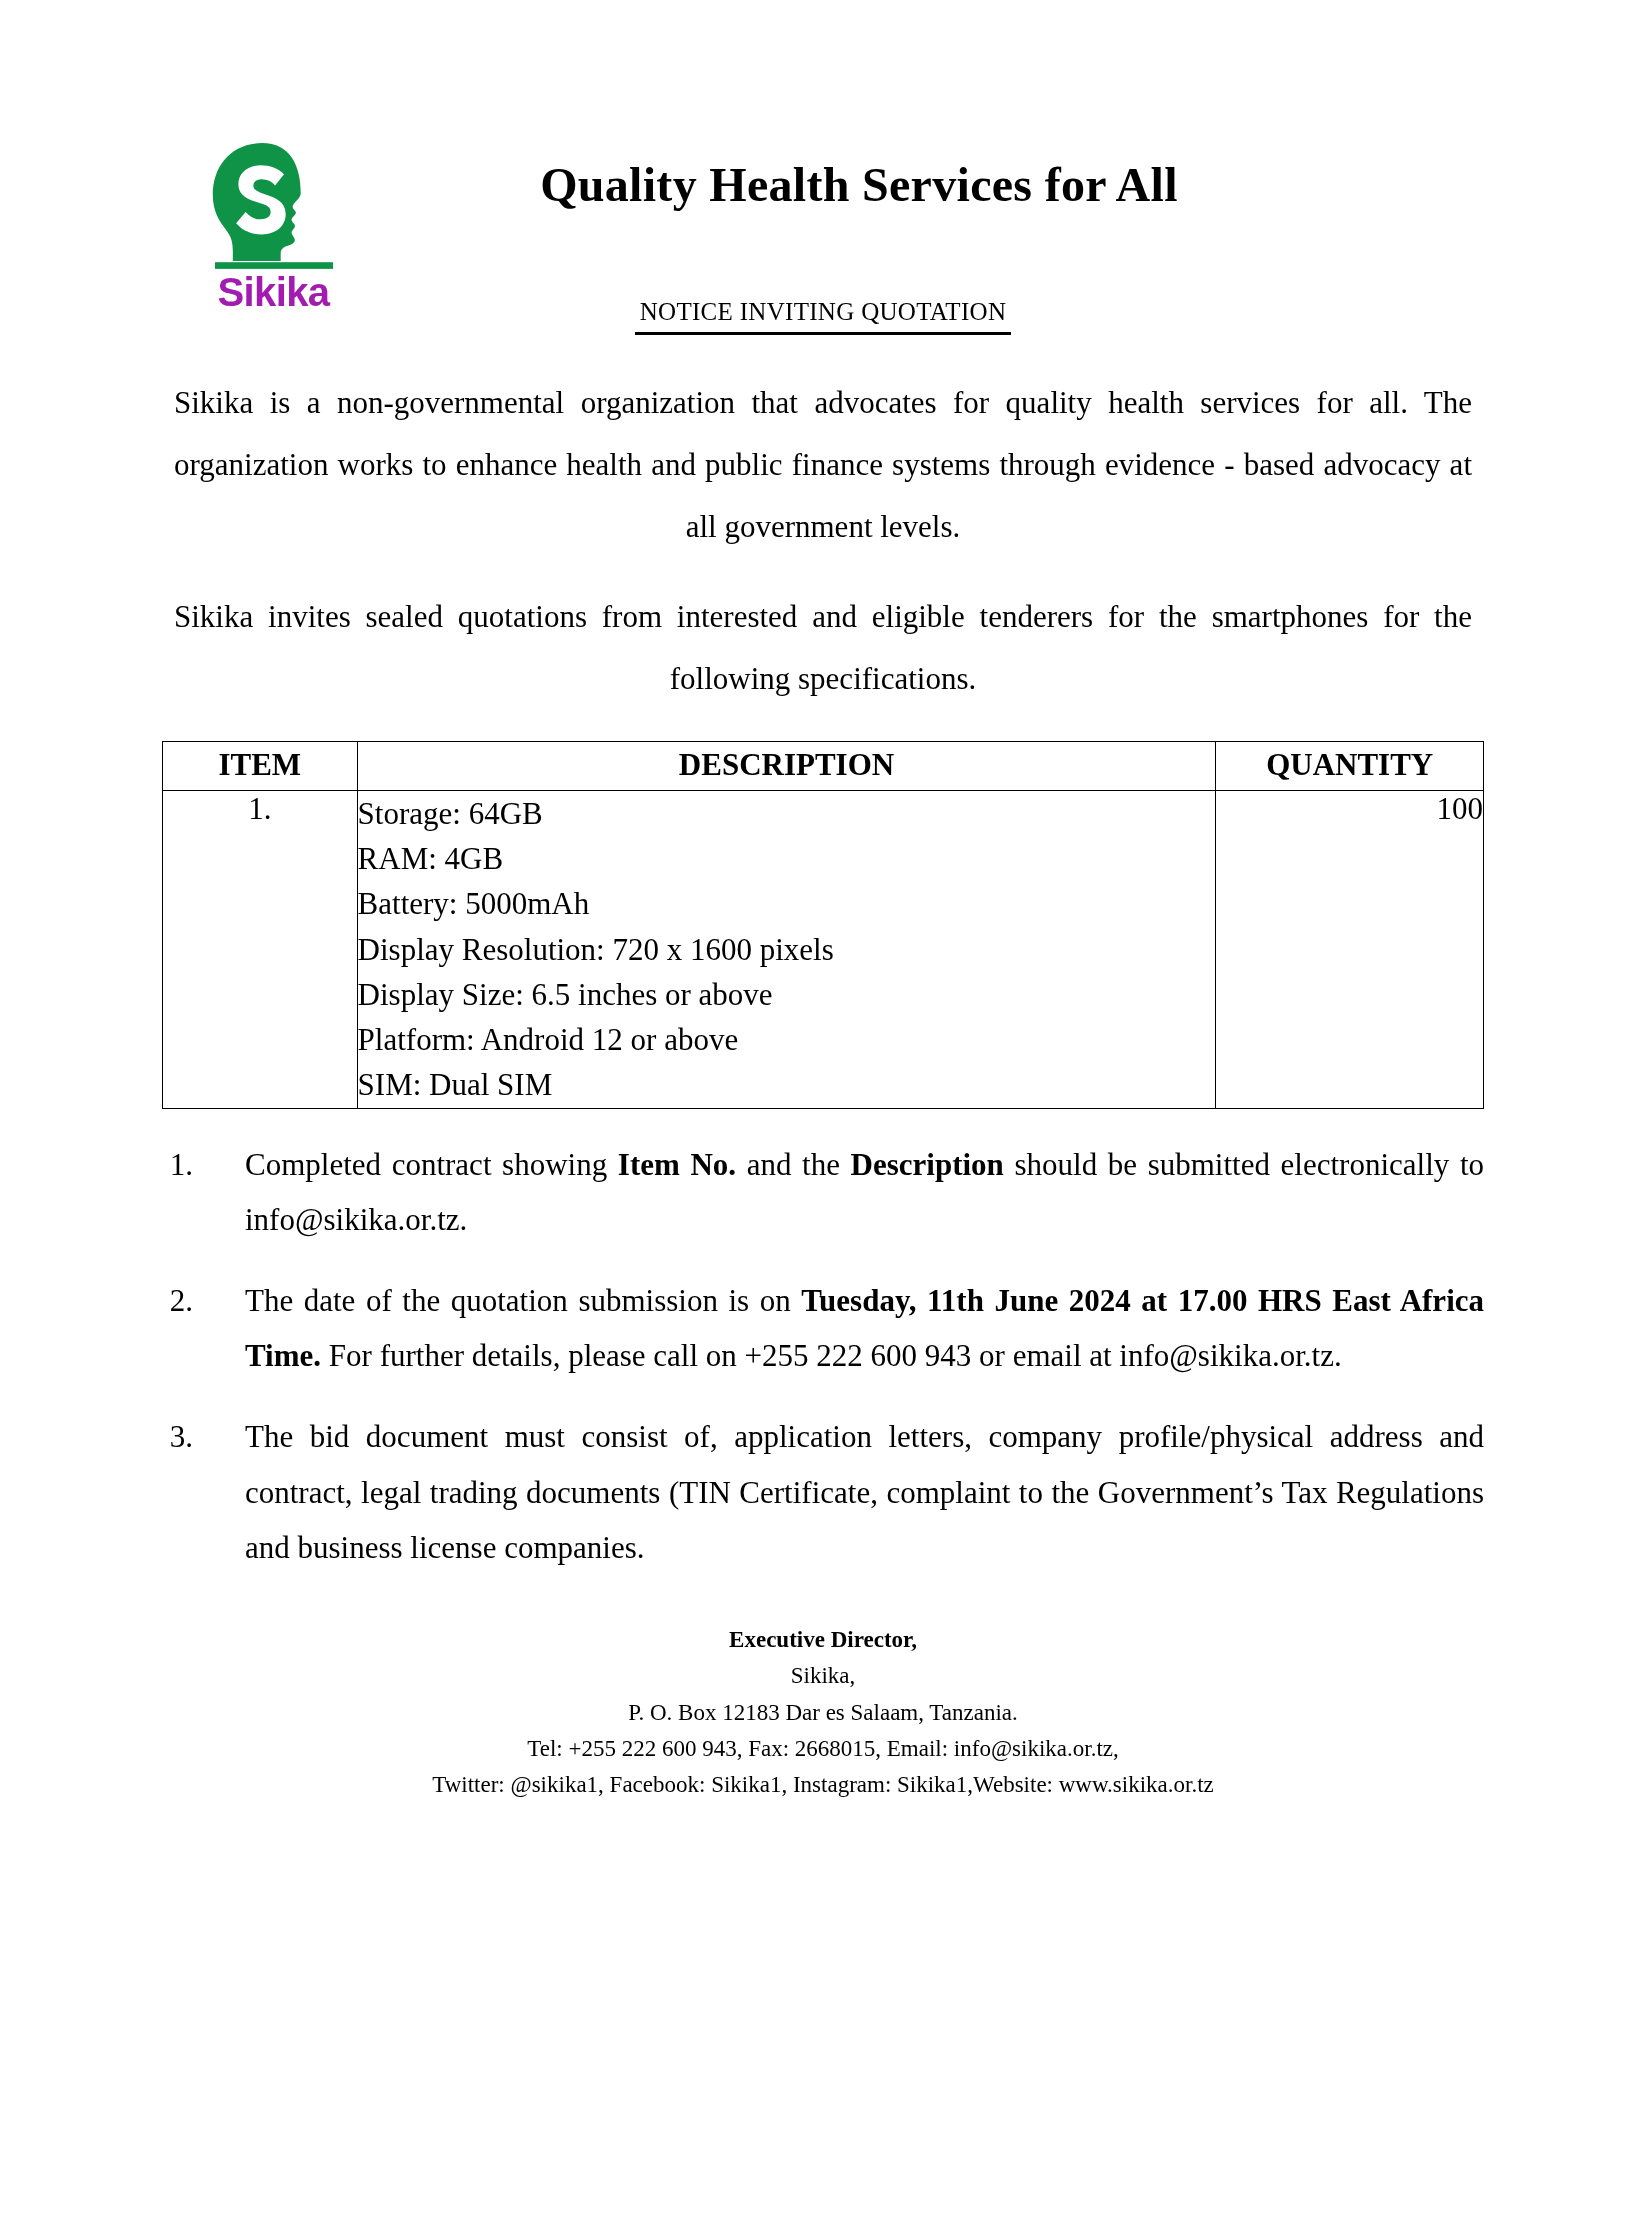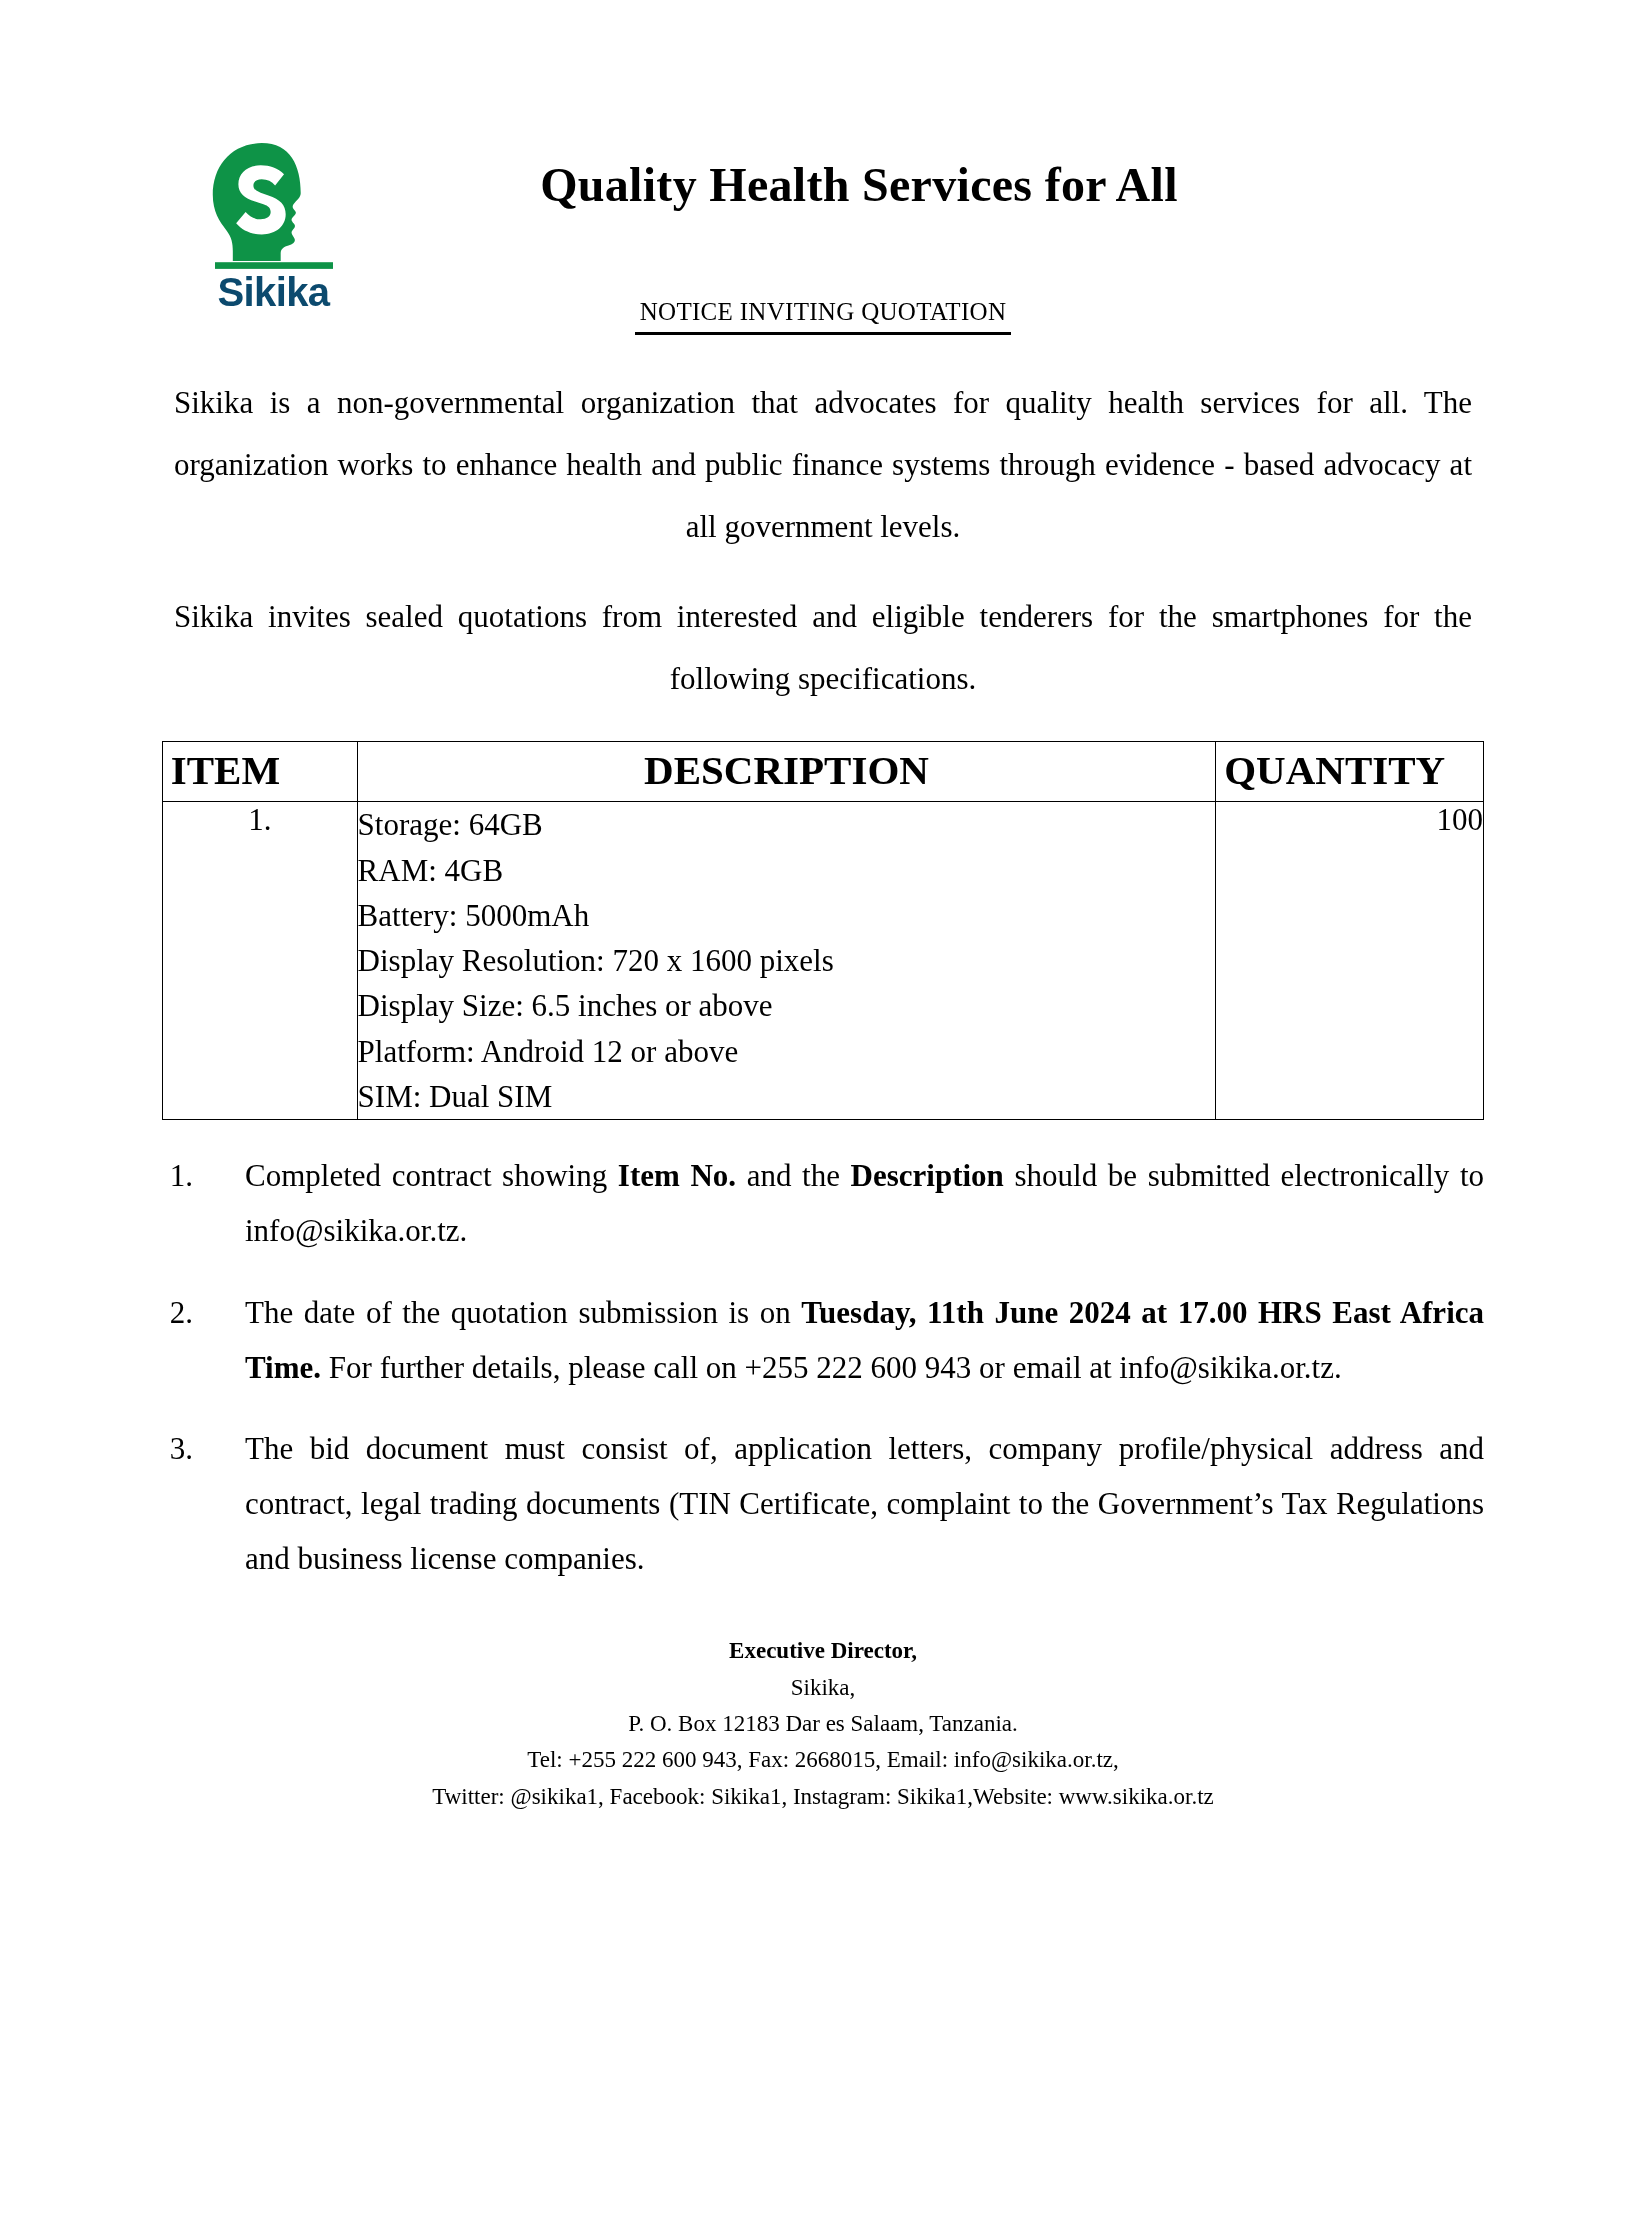--- a/index.html
+++ b/index.html
@@ -41,21 +41,21 @@
     position: relative;
     width: 134px;
     height: 128px;
     margin: 0 auto;
   }
   .logo-head svg { display: block; width: 134px; height: 128px; }
   .logo-word {
     font-family: "Liberation Sans", "DejaVu Sans", sans-serif;
     font-weight: bold;
     font-size: 40px;
-    color: #0c4a6e;
+    color: #a21caf;
     letter-spacing: -0.6px;
     line-height: 1;
     margin-top: 2.2px;
   }
   .doc-title {
     text-align: center;
     font-weight: bold;
     font-size: 48px;
     line-height: 1.1;
     letter-spacing: 0.3px;
@@ -99,23 +99,24 @@
     font-size: 31px;
     table-layout: fixed;
   }
   table.spec th, table.spec td {
     border: 1.7px solid #000;
     padding: 0;
     vertical-align: top;
   }
   table.spec thead th {
     font-weight: bold;
-    font-size: 41px;
+    font-size: 31px;
     padding: 4.5px 7.8px 7.8px 7.8px;
     line-height: 1.15;
+    text-align: center;
   }
   th.col-item   { width: 178px;  text-align: left; }
   th.col-desc   { text-align: center; }
   th.col-qty    { width: 251px;  text-align: left; }
 
   td.cell-item { text-align: center; padding: 7.8px 5.6px 0 5.6px; }
   td.cell-desc { padding: 7.8px 5.6px 22px 12.3px; }
   td.cell-qty  { text-align: right; padding: 7.8px 12.3px 0 5.6px; }
 
   .spec-line { line-height: 1.46; white-space: nowrap; }

